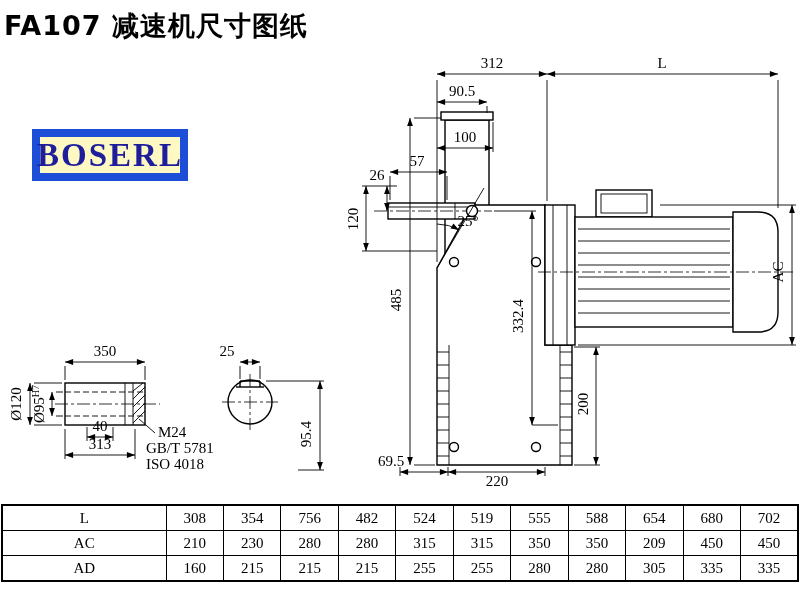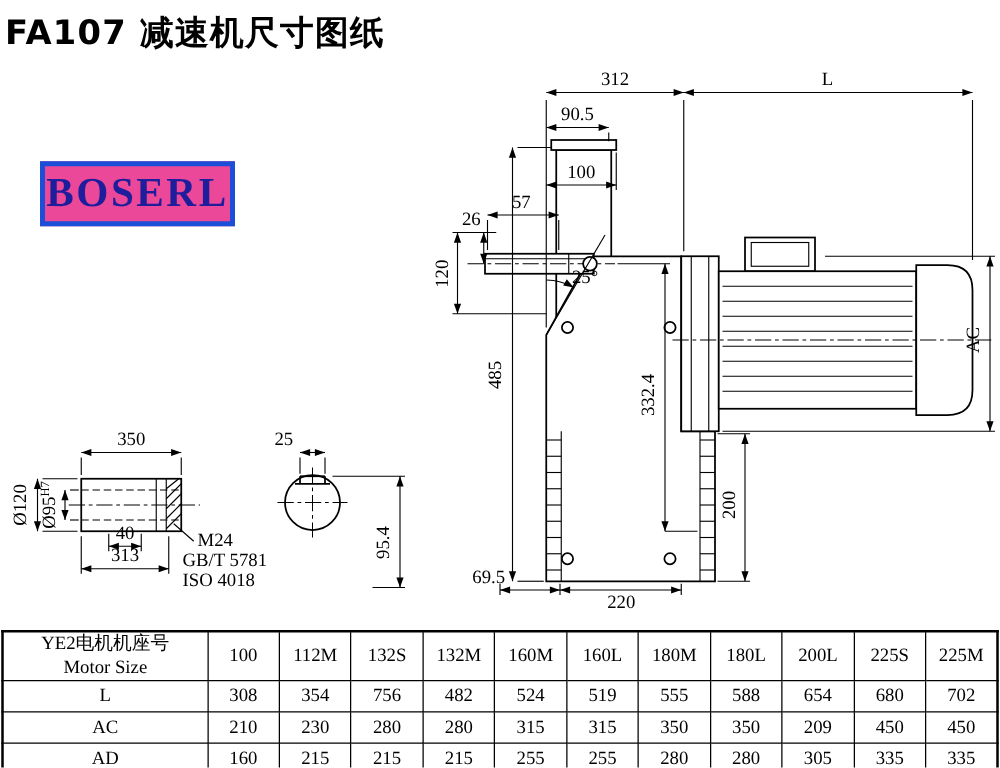--- a/index.html
+++ b/index.html
@@ -7,21 +7,21 @@
     width:800px;height:614px;background:#fff;position:relative;overflow:hidden;
     font-family:"Liberation Serif", serif;color:#000;
   }
   .title{
     position:absolute;left:4px;top:8px;margin:0;
     font-family:"DejaVu Sans", sans-serif;font-weight:bold;font-size:27px;
     letter-spacing:1px;color:#000;
   }
   .logo{
     position:absolute;left:32px;top:129px;width:156px;height:52px;box-sizing:border-box;
-    border:4px solid #1d4ed8;background:#ec4899;display:flex;align-items:center;justify-content:center;
+    border:8px solid #1d4ed8;background:#fef9c3;display:flex;align-items:center;justify-content:center;
   }
   .logo-text{
     font-family:"Liberation Serif", serif;font-weight:bold;font-size:33px;
     color:#1e1e9c;letter-spacing:2px;line-height:1;
   }
   svg.drawing{position:absolute;left:0;top:0;width:800px;height:504px;}
 
   
   .ol  {stroke:#000;stroke-width:1.4;fill:none;}
   .olf {stroke:#000;stroke-width:1.4;fill:#fff;}
@@ -249,37 +249,20 @@
       <col>
       <col>
       <col>
       <col>
       <col>
       <col>
       <col>
       <col>
   </colgroup>
   <tbody>
-    <tr class="hdr">
-      <td class="mlabel">
-        <div>YE2电机机座号</div>
-        <div>Motor Size</div>
-      </td>
-      <td>100</td>
-      <td>112M</td>
-      <td>132S</td>
-      <td>132M</td>
-      <td>160M</td>
-      <td>160L</td>
-      <td>180M</td>
-      <td>180L</td>
-      <td>200L</td>
-      <td>225S</td>
-      <td>225M</td>
-    </tr>
     <tr>
       <td>L</td>
       <td>308</td>
       <td>354</td>
       <td>756</td>
       <td>482</td>
       <td>524</td>
       <td>519</td>
       <td>555</td>
       <td>588</td>

